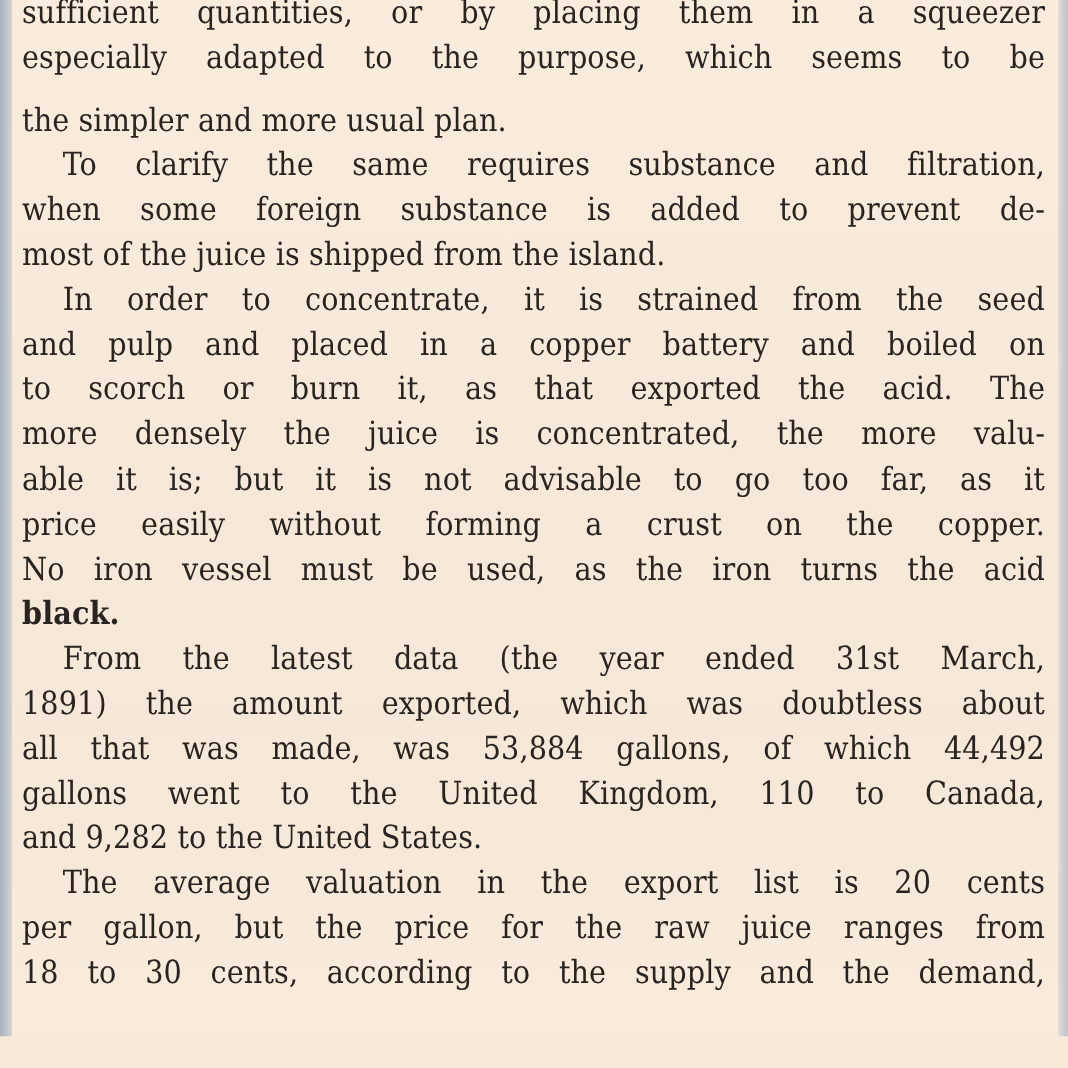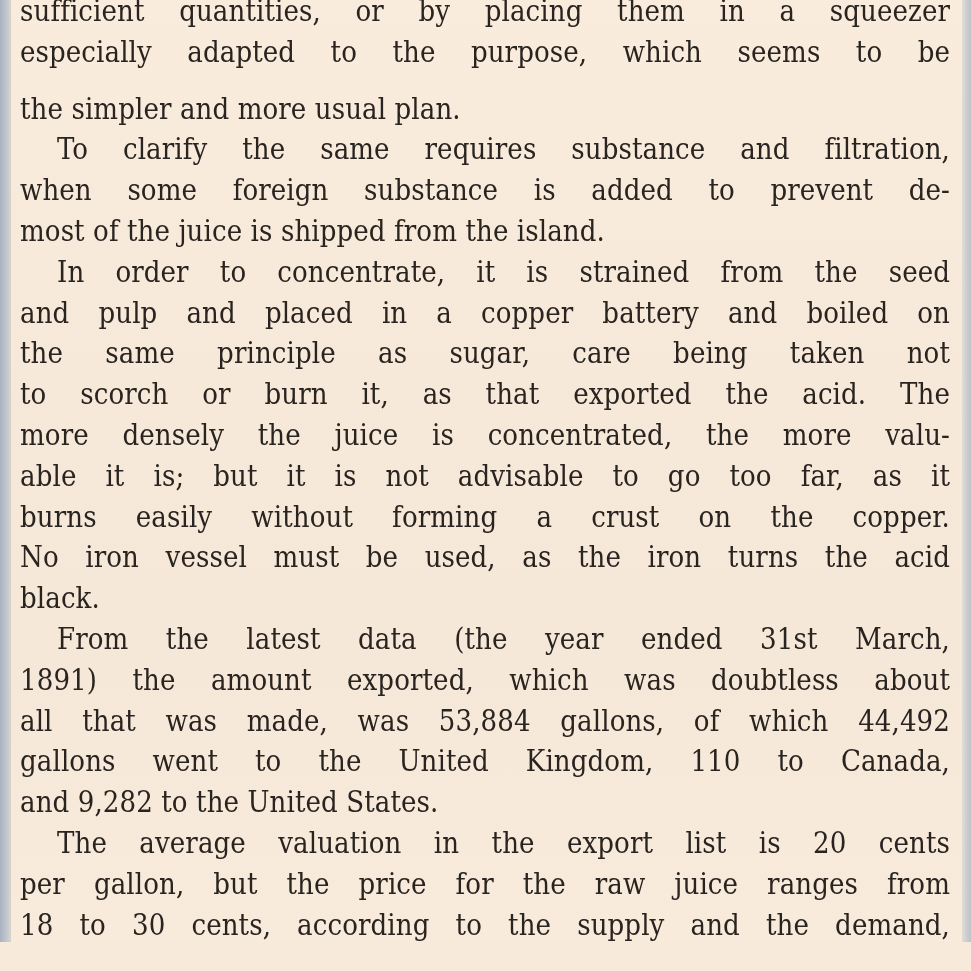--- a/index.html
+++ b/index.html
@@ -70,27 +70,26 @@
 
     <div>
       <span class="line indent">To clarify the same requires substance and filtration,</span>
       <span class="line">when some foreign substance is added to prevent de-</span>
       <span class="line last" style="text-align: center;">most of the juice is shipped from the island.</span>
     </div>
 
     <div>
       <span class="line indent">In order to concentrate, it is strained from the seed</span>
       <span class="line">and pulp and placed in a copper battery and boiled on</span>
-      <span class="line">the same principle as sugar, care being taken not</span>
       <span class="line">to scorch or burn it, as that exported the acid. The</span>
       <span class="line">more densely the juice is concentrated, the more valu-</span>
       <span class="line">able it is; but it is not advisable to go too far, as it</span>
-      <span class="line">burns easily without forming a crust on the copper.</span>
+      <span class="line">price easily without forming a crust on the copper.</span>
       <span class="line">No iron vessel must be used, as the iron turns the acid</span>
-      <span class="line last" style="text-align: left;">black.</span>
+      <span class="line last" style="text-align: left; font-weight: bold;">black.</span>
     </div>
 
     <div>
       <span class="line indent">From the latest data (the year ended 31st March,</span>
       <span class="line">1891) the amount exported, which was doubtless about</span>
       <span class="line">all that was made, was 53,884 gallons, of which 44,492</span>
       <span class="line">gallons went to the United Kingdom, 110 to Canada,</span>
       <span class="line last" style="text-align: center;">and 9,282 to the United States.</span>
     </div>
 

